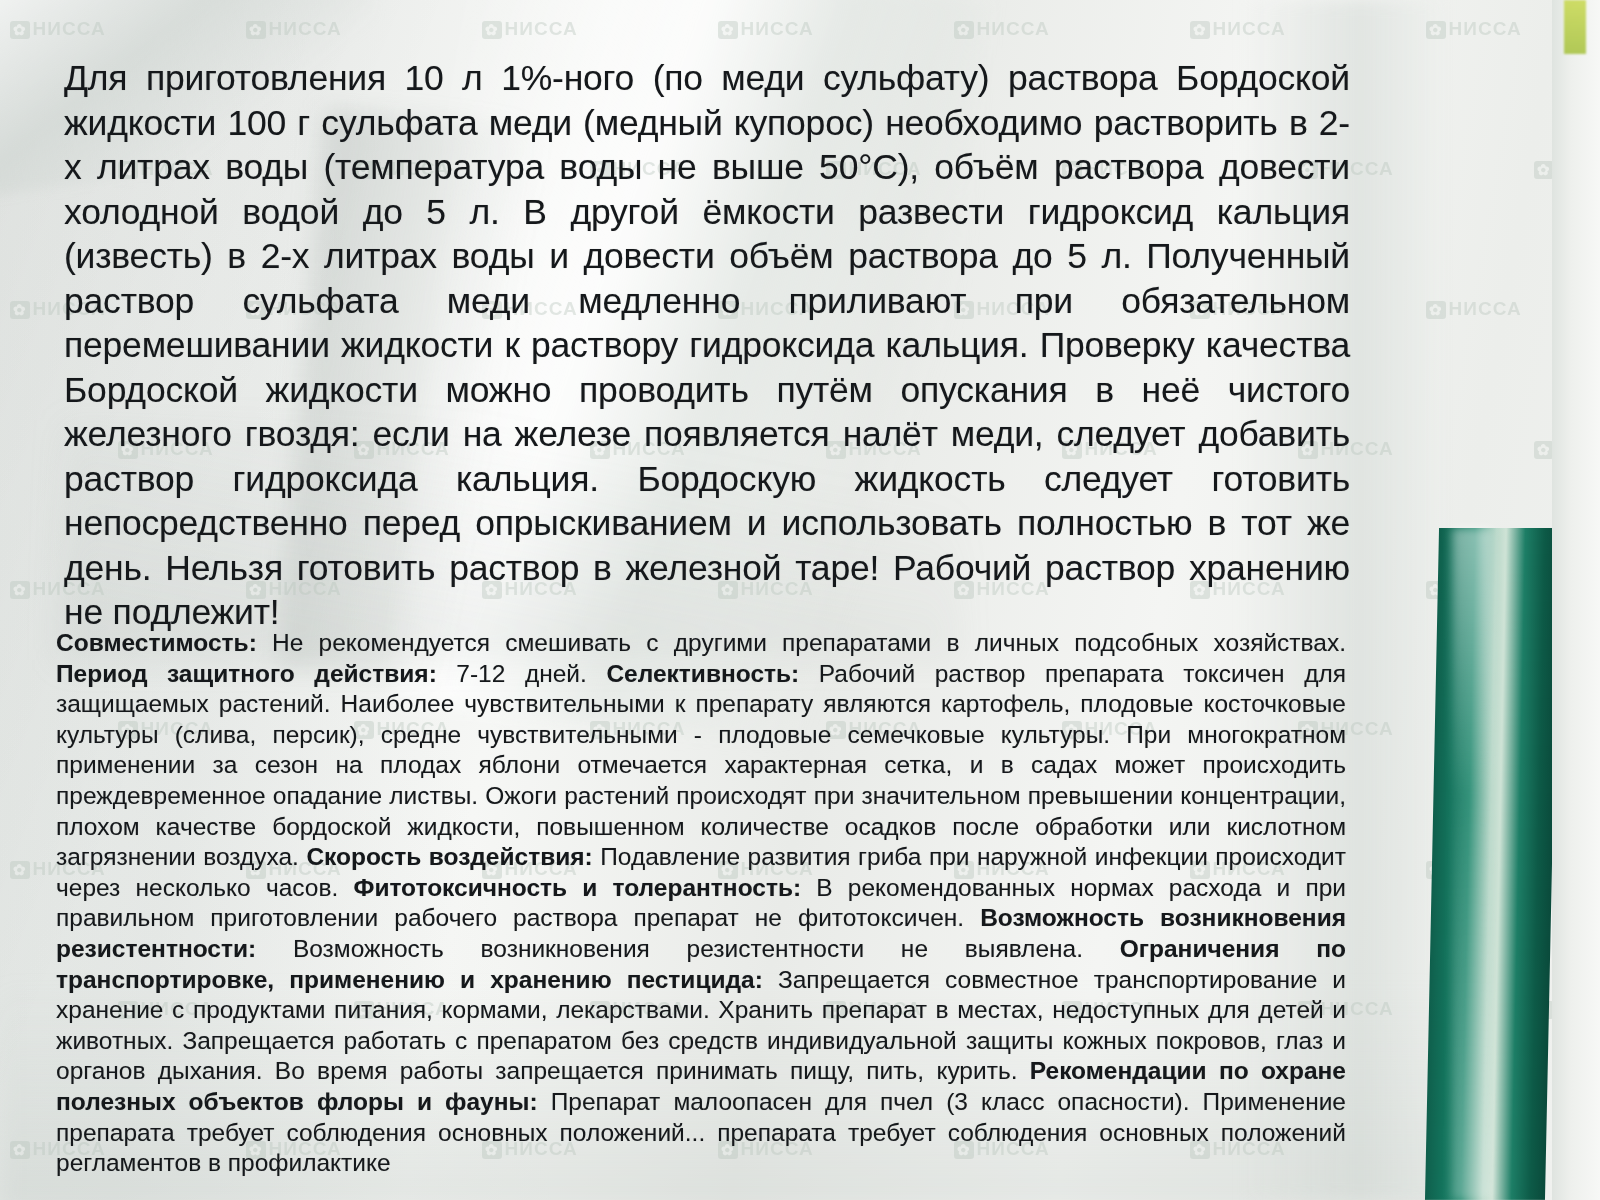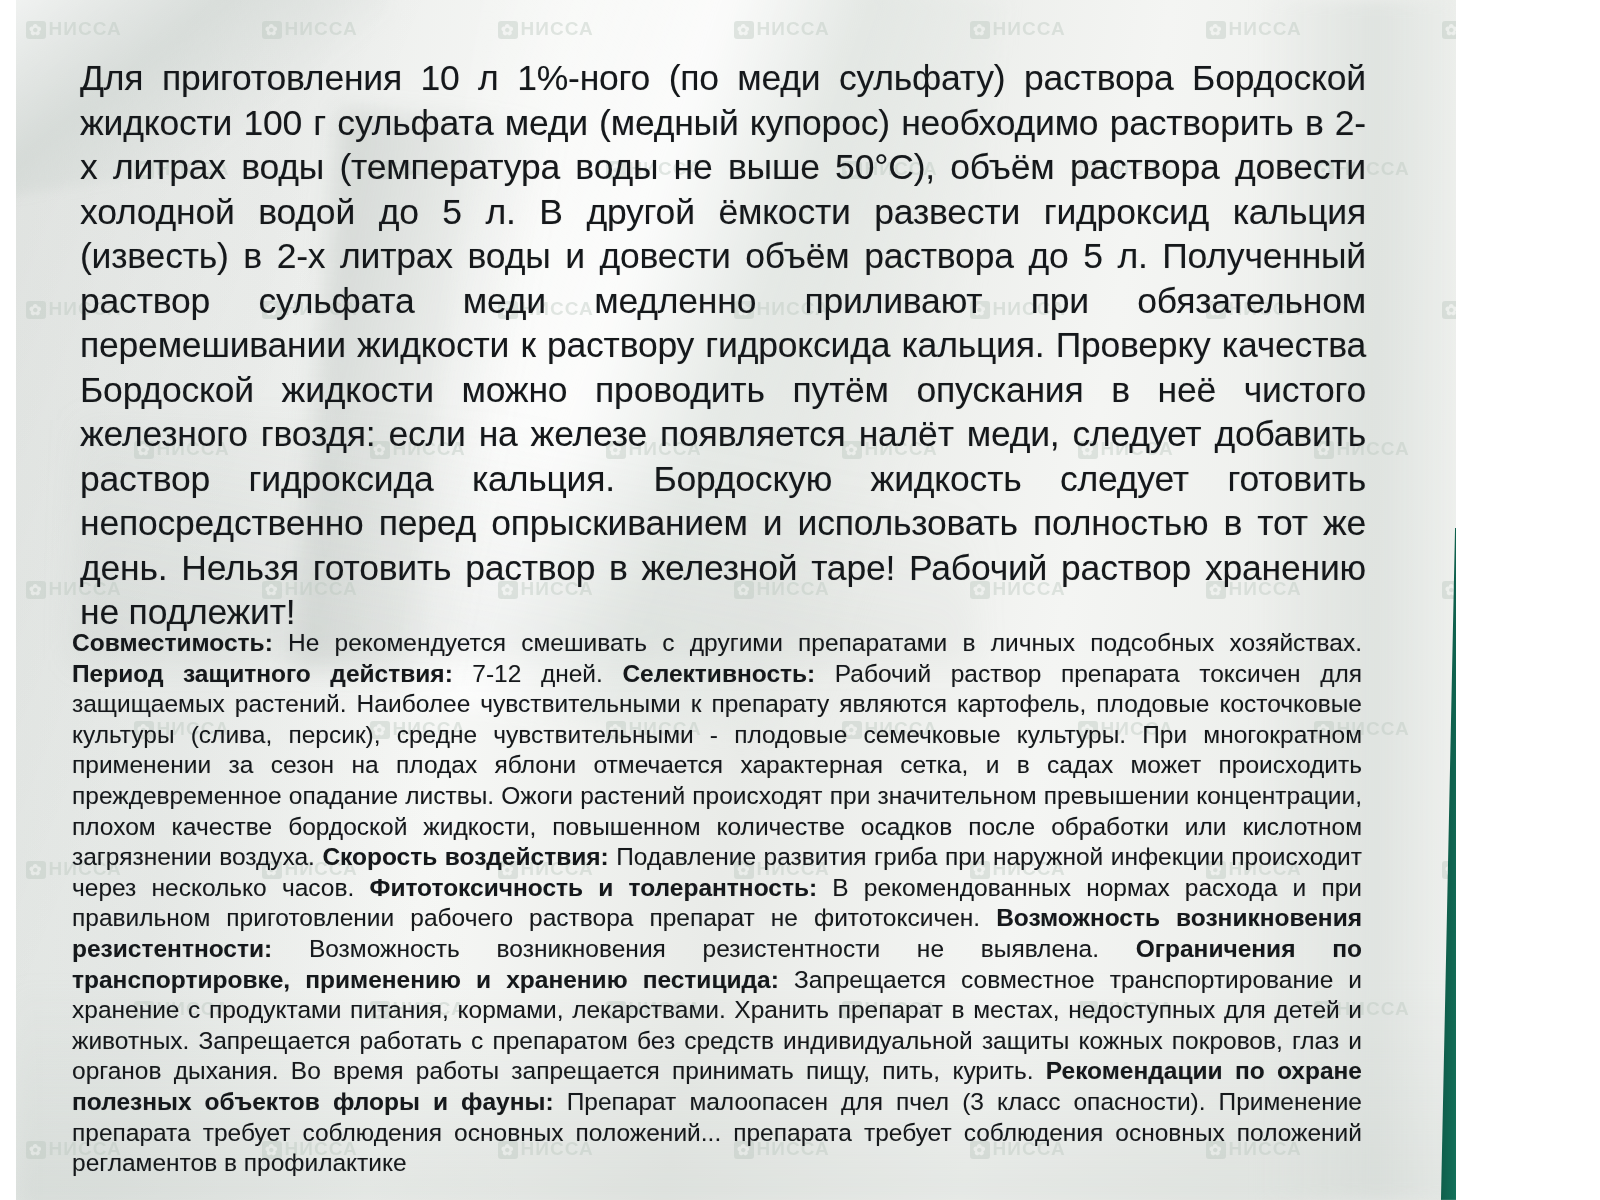--- a/index.html
+++ b/index.html
@@ -9,29 +9,28 @@
   }
   body {
     width: 1600px;
     height: 1200px;
     overflow: hidden;
     font-family: "Liberation Sans", sans-serif;
   }
 
   #package {
     position: relative;
-    width: 1440px;
+    width: 1600px;
     height: 1200px;
     overflow: hidden;
     
     background:
       linear-gradient(112deg, rgba(0,0,0,0.05) 0%, rgba(255,255,255,0) 22%),
       linear-gradient(78deg, rgba(180,190,185,0.22) 0%, rgba(255,255,255,0) 30%),
       linear-gradient(100deg, #f2f4f2 0%, #eceeec 18%, #f6f7f5 34%, #e9ebe8 52%, #f4f5f3 70%, #eceeeb 86%, #f1f2f0 100%);
-    margin-left: 16px;
   }
 
   
   .crease {
     position: absolute;
     pointer-events: none;
   }
   .crease-top-left {
     left: -40px; top: -60px;
     width: 420px; height: 230px;

